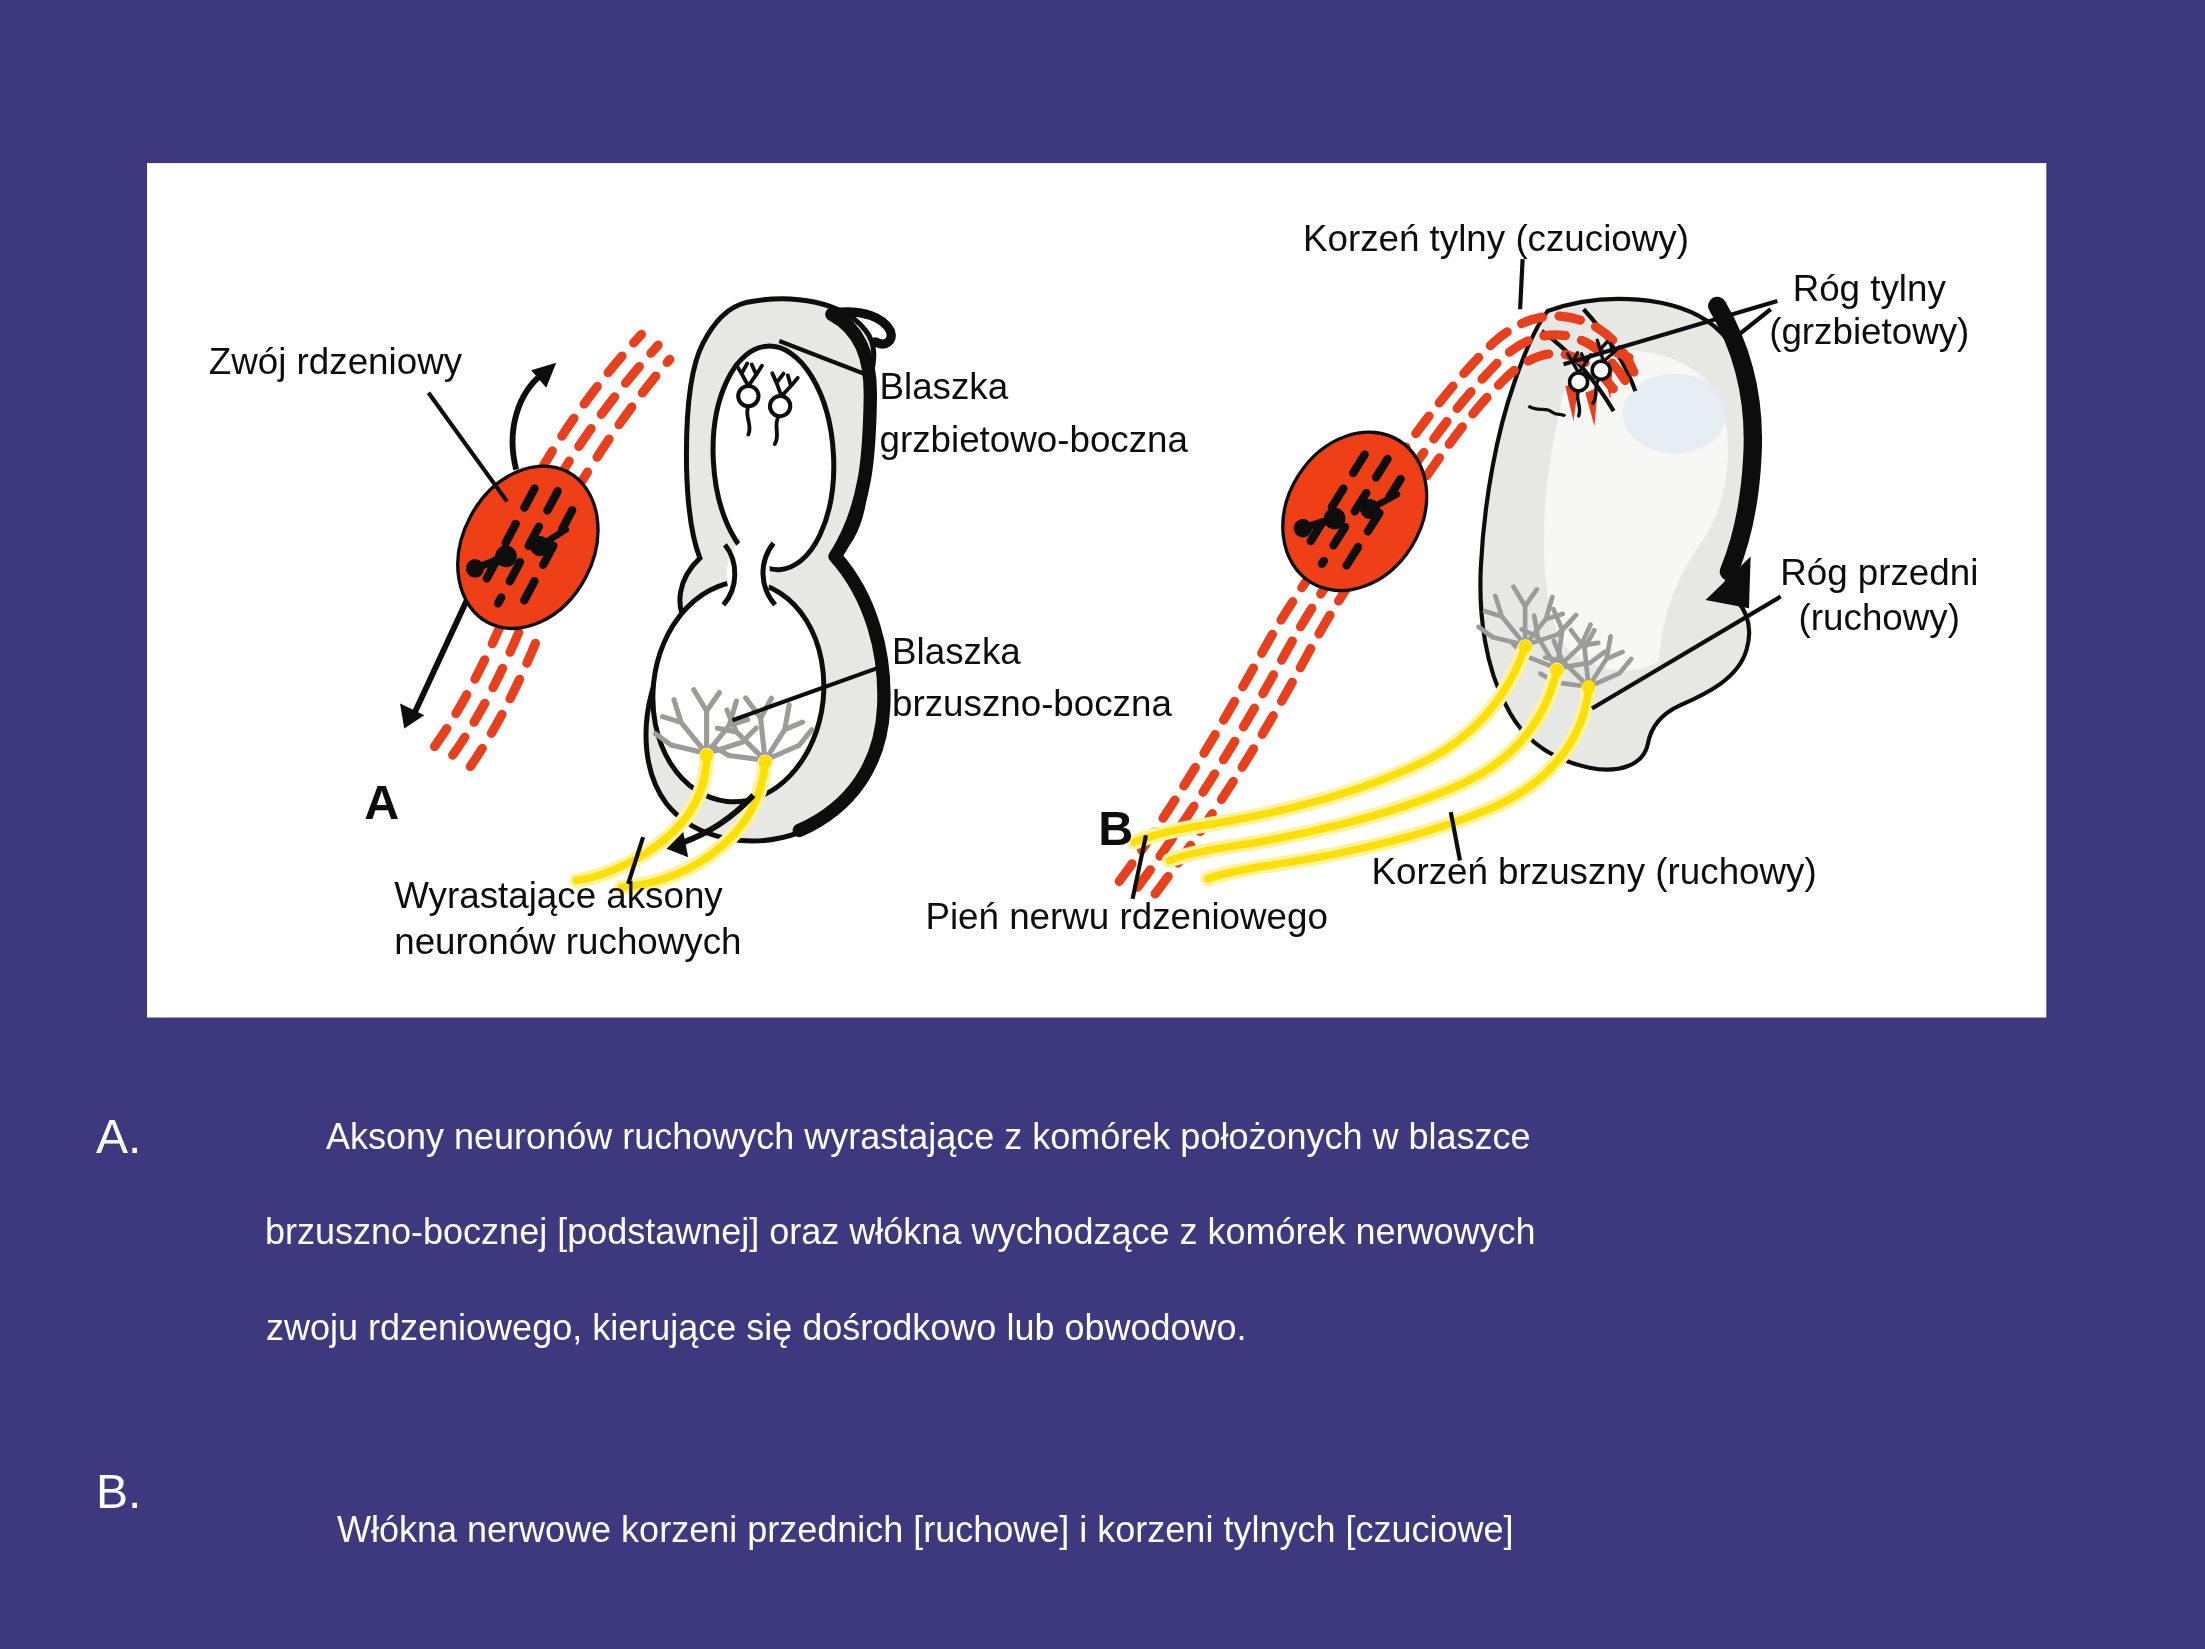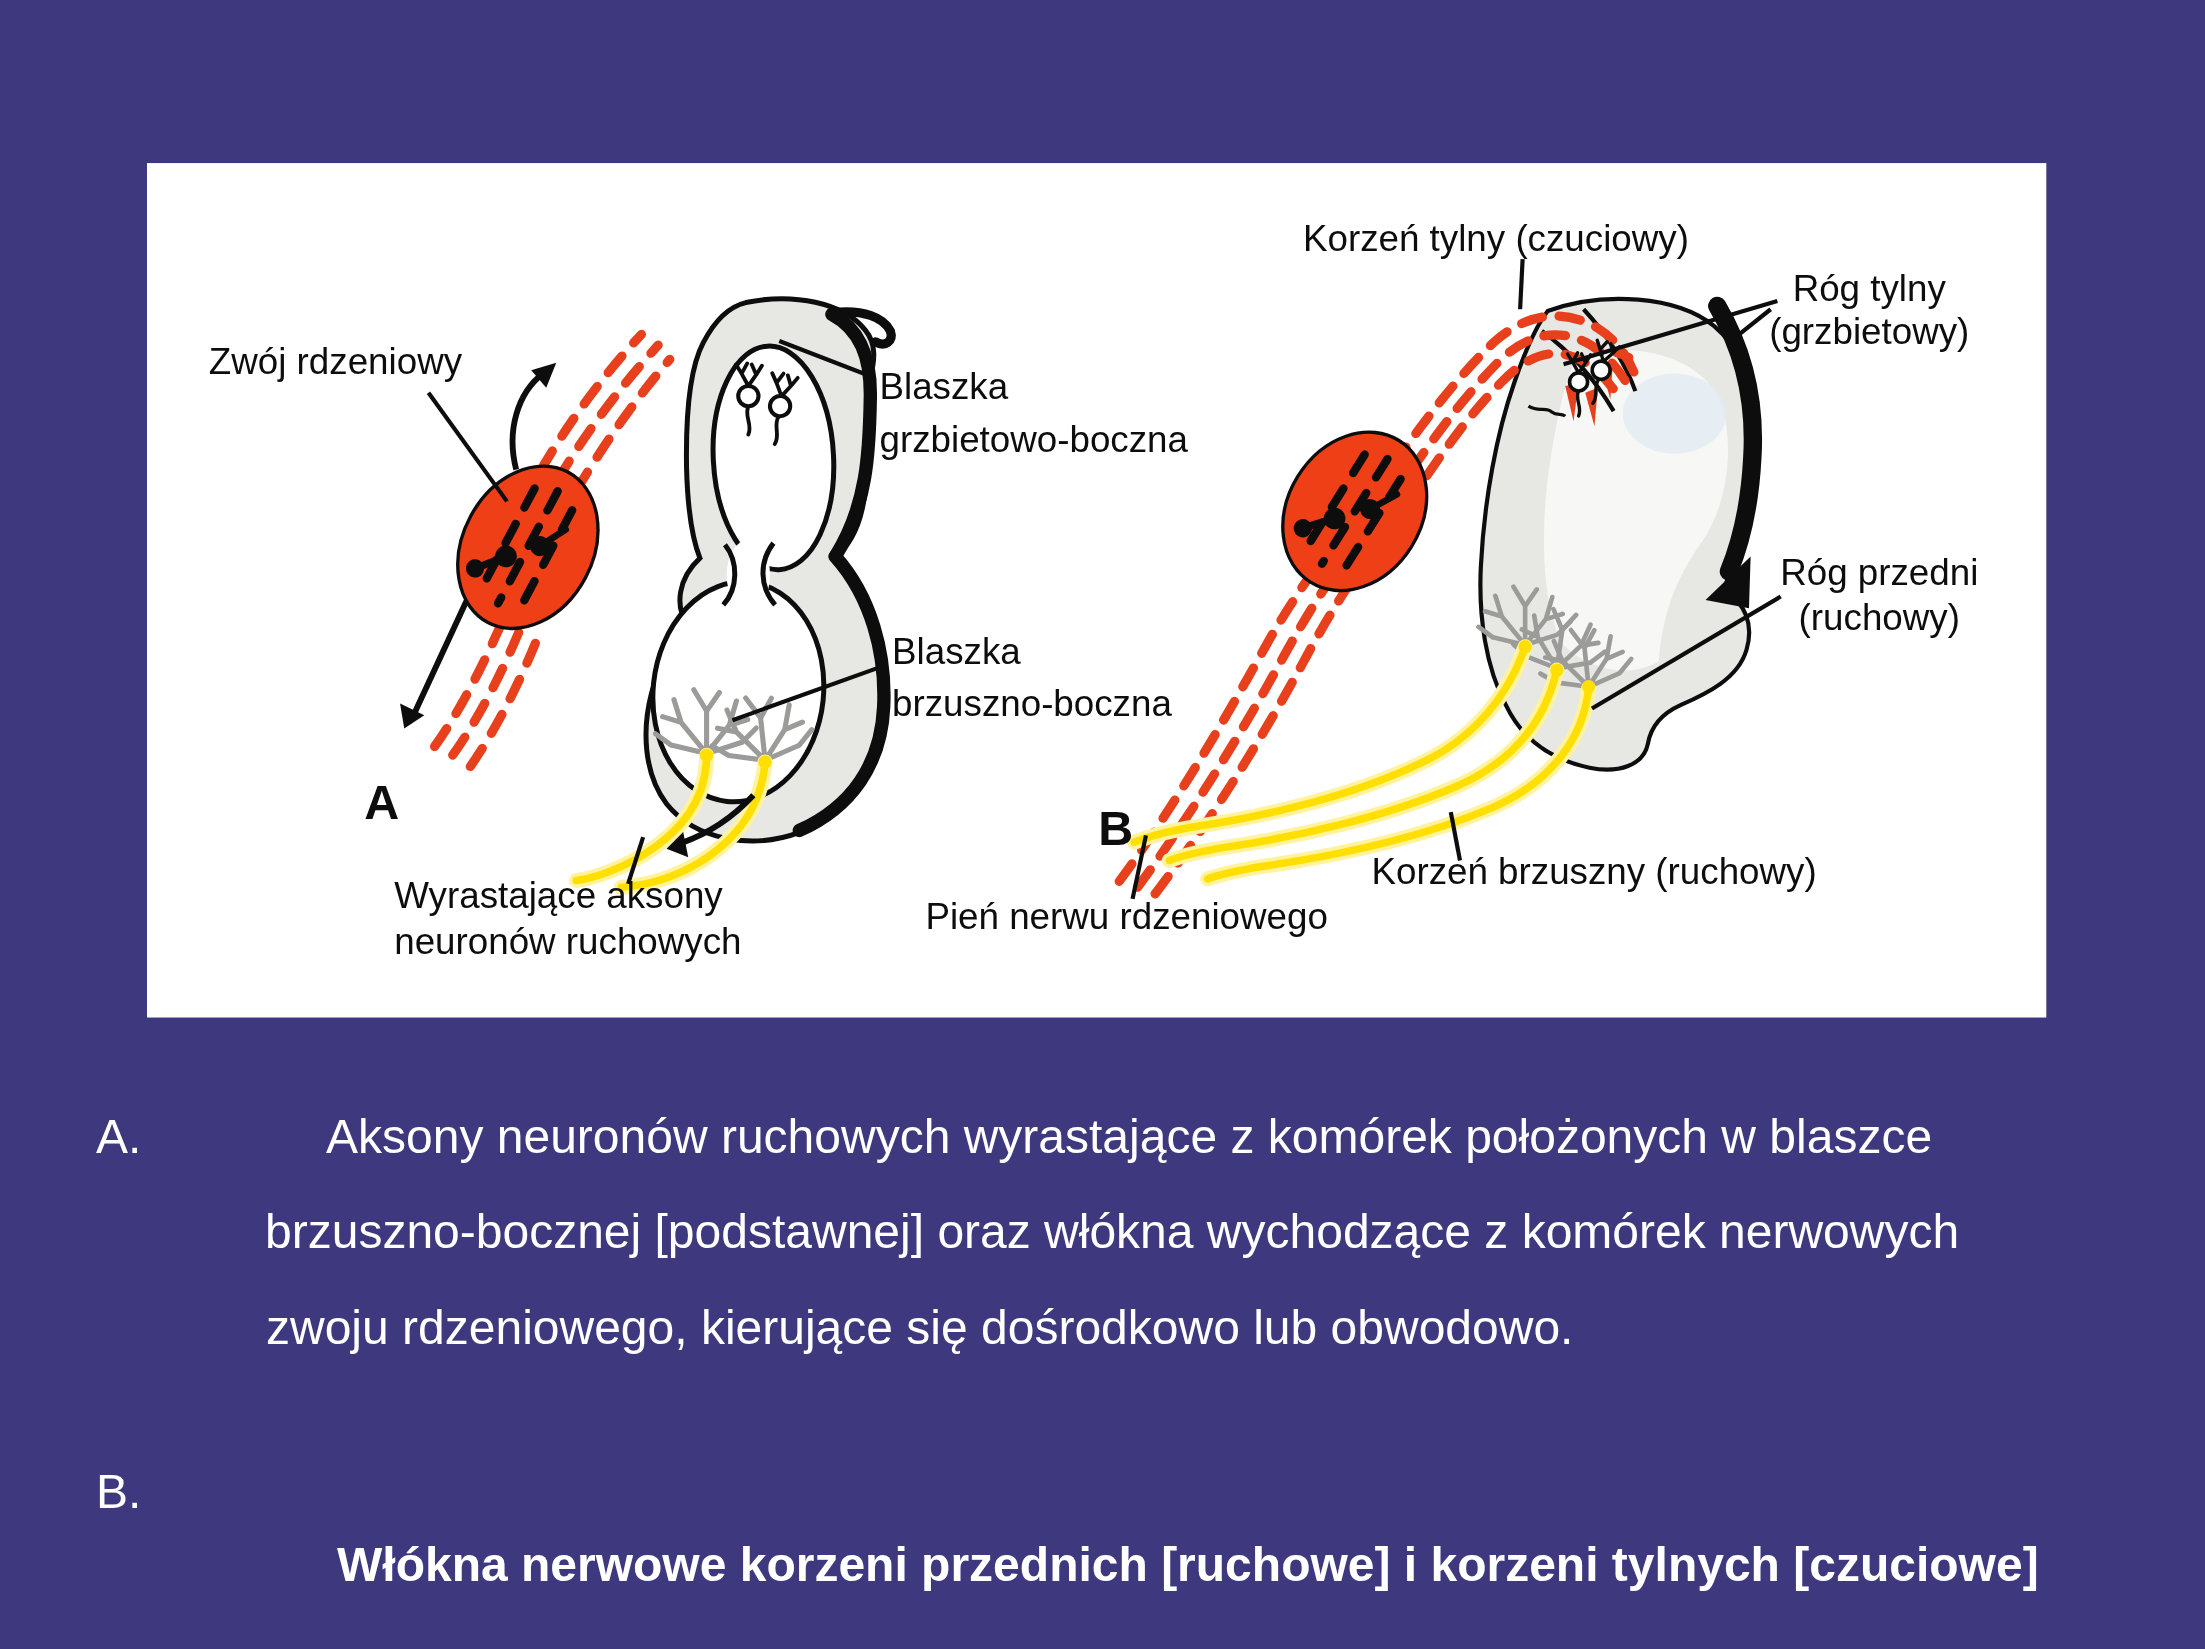--- a/index.html
+++ b/index.html
@@ -16,21 +16,21 @@
   }
   html,body{margin:0;padding:0;background:var(--bg);}
   .stage{
     position:relative;width:2205px;height:1650px;background:var(--bg);
     font-family:"Liberation Sans", sans-serif;overflow:hidden;
   }
   .stage svg{position:absolute;left:0;top:0;}
   .svg-label{font-family:"Liberation Sans", sans-serif;font-size:44px;fill:var(--ink);}
   .fig-letter{font-family:"Liberation Sans", sans-serif;font-size:58px;font-weight:bold;fill:var(--ink);}
   .caption-line{
-    position:absolute;color:var(--text-light);font-size:48px;line-height:53px;
+    position:absolute;color:var(--text-light);font-size:36px;line-height:53px;
     white-space:nowrap;letter-spacing:0px;
   }
   .caption-marker{
     position:absolute;color:var(--text-light);font-size:48px;line-height:53px;white-space:nowrap;
   }
 </style>
 </head>
 <body>
 
 <div class="stage">
@@ -213,16 +213,16 @@
       <text class="fig-letter" x="1315" y="1012">B</text>
     </g>
   </svg>
 
   <div class="caption-marker" style="left:96px;top:1110px;">A.</div>
   <div class="caption-line" style="left:326px;top:1110px;">Aksony neuronów ruchowych wyrastające z komórek położonych w blaszce</div>
   <div class="caption-line" style="left:266px;top:1301px;">zwoju rdzeniowego, kierujące się dośrodkowo lub obwodowo.</div>
   <div class="caption-line" style="left:265px;top:1205px;">brzuszno-bocznej [podstawnej] oraz włókna wychodzące z komórek nerwowych</div>
 
   <div class="caption-marker" style="left:96px;top:1465px;">B.</div>
-  <div class="caption-line" style="left:337px;top:1538px;font-weight:bold;">Włókna nerwowe korzeni przednich [ruchowe] i korzeni tylnych [czuciowe]</div>
+  <div class="caption-line" style="left:337px;top:1503px;">Włókna nerwowe korzeni przednich [ruchowe] i korzeni tylnych [czuciowe]</div>
 
 </div>
 
 
 </body></html>

